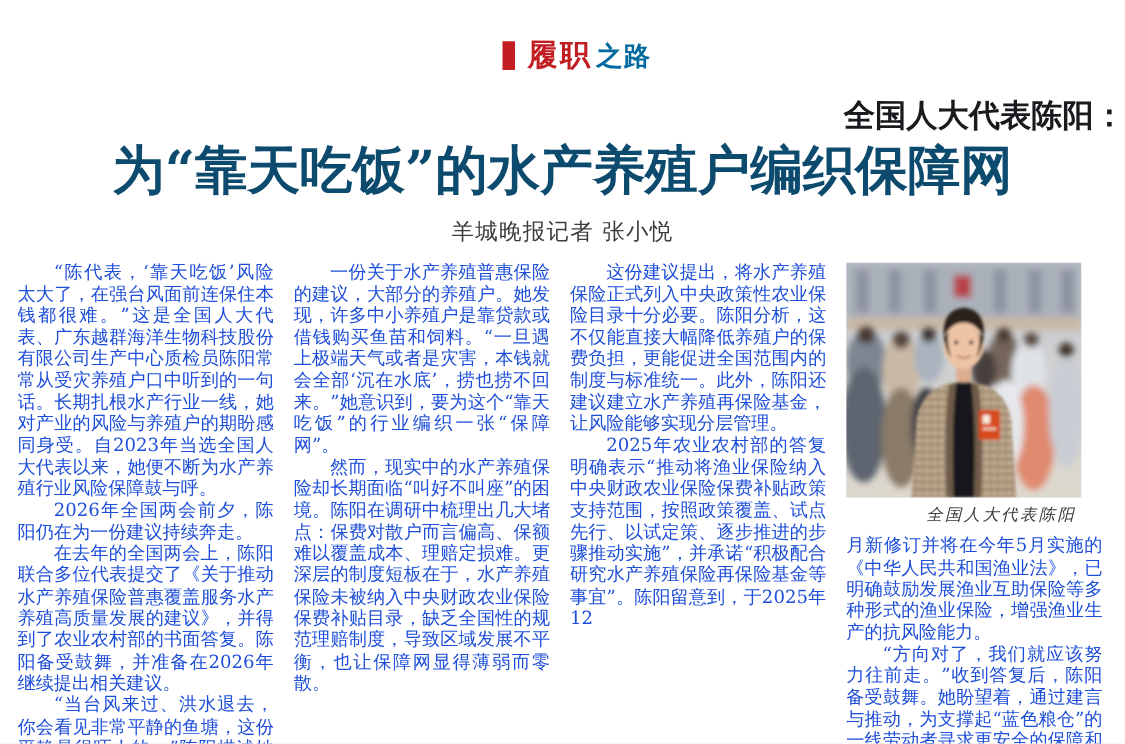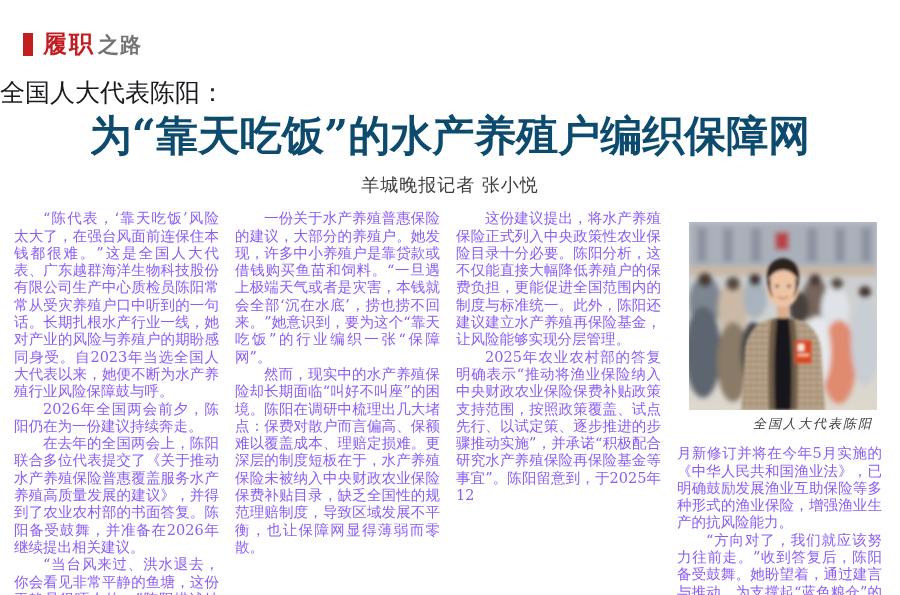--- a/index.html
+++ b/index.html
@@ -9,41 +9,41 @@
     margin:0 auto;
     background:#ffffff;
     overflow:hidden;
     font-family:"DejaVu Serif","Liberation Serif",serif;
     color:#303035;
     box-sizing:border-box;
     padding-top:30px;
   }
   
   .banner{
-    display:flex;align-items:center;
+    display:flex;justify-content:center;align-items:center;
     height:28px;
     padding-left:23px;
   }
   .banner-bar{
     display:inline-block;width:10px;height:23px;
     background:#c21e22;margin-right:10px;
   }
   .banner-primary{
     font-size:24px;font-weight:700;color:#c21e22;
     letter-spacing:2px;line-height:1;
   }
   .banner-secondary{
     font-size:21px;font-weight:700;color:#c0722f;
     letter-spacing:1px;line-height:1;margin-left:3px;
   }
   
   .kicker{
     margin-top:20px;
-    text-align:left;
-    font-size:25px;font-weight:400;color:#1a1a1e;
+    text-align:right;
+    font-size:25px;font-weight:700;color:#1a1a1e;
     line-height:1.2;
   }
   .title{
     margin:4px 0 0 0;
     text-align:center;
     font-size:42px;font-weight:700;color:#18181c;
     line-height:1.15;letter-spacing:0px;
   }
   .byline{
     margin-top:13px;
@@ -60,25 +60,25 @@
     width:205px;height:392px;
     overflow:hidden;
   }
   .para{
     margin:0;
     font-size:14.5px;
     line-height:17.3px;
     text-align:justify;
     text-justify:inter-ideograph;
     text-indent:2em;
-    color:#8b5cf6;
+    color:#1d4ed8;
   }
   .para.no-indent{text-indent:0;}
   
-  .figure{margin:12px;width:208px;}
+  .figure{margin:0;width:208px;}
   .photo-frame{
     width:188px;height:188px;display:block;
     background:#cfd3d8;
   }
   .figcaption{
     margin-top:5px;
     width:188px;
     text-align:right;
     padding-right:4px;
     box-sizing:border-box;
@@ -88,21 +88,21 @@
   .col4-text{margin-top:8px;}
 </style>
 </head>
 <body>
 
 <div class="page">
 
   <div class="banner">
     <span class="banner-bar" style="background: rgb(194, 30, 34);"></span>
     <span class="banner-primary" style="color: rgb(194, 30, 34);">履职</span>
-    <span class="banner-secondary" style="color: #737373;">之路</span>
+    <span class="banner-secondary" style="color: #0369a1;">之路</span>
   </div>
 
   <div class="kicker">全国人大代表陈阳：</div>
 
   <h1 class="title" style="color: #0c4a6e;">为“靠天吃饭”的水产养殖户编织保障网</h1>
 
   <div class="byline">羊城晚报记者 张小悦</div>
 
   <div class="columns">
 

